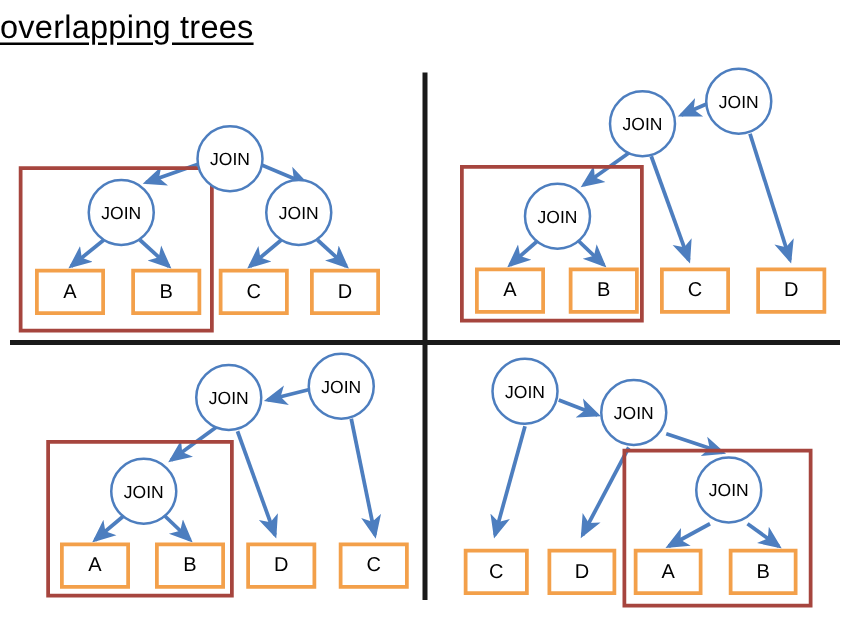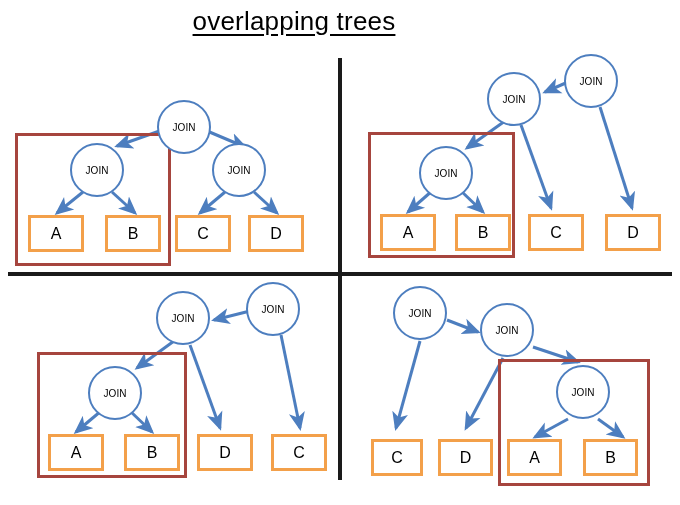--- a/index.html
+++ b/index.html
@@ -13,21 +13,21 @@
     height: 505px;
     background: #ffffff;
     font-family: "Liberation Sans", sans-serif;
     overflow: hidden;
   }
   #title {
     position: absolute;
     left: 0;
     top: 6px;
     width: 588px;
-    text-align: center;
+    text-align: left;
     font-size: 26px;
     color: #000000;
     letter-spacing: 0.2px;
   }
   #title .underline-text {
     text-decoration: underline;
     text-underline-offset: 4px;
   }
   svg.layer {
     position: absolute;
@@ -57,21 +57,21 @@
     position: absolute;
     width: 54px;
     height: 54px;
     border-radius: 50%;
     border: 2.5px solid #4D7EBF;
     background: #ffffff;
     box-sizing: border-box;
     display: flex;
     align-items: center;
     justify-content: center;
-    font-size: 10px;
+    font-size: 14px;
     color: #000000;
   }
   .divider {
     position: absolute;
     background: #1a1a1a;
   }
 </style>
 </head>
 <body>
 

